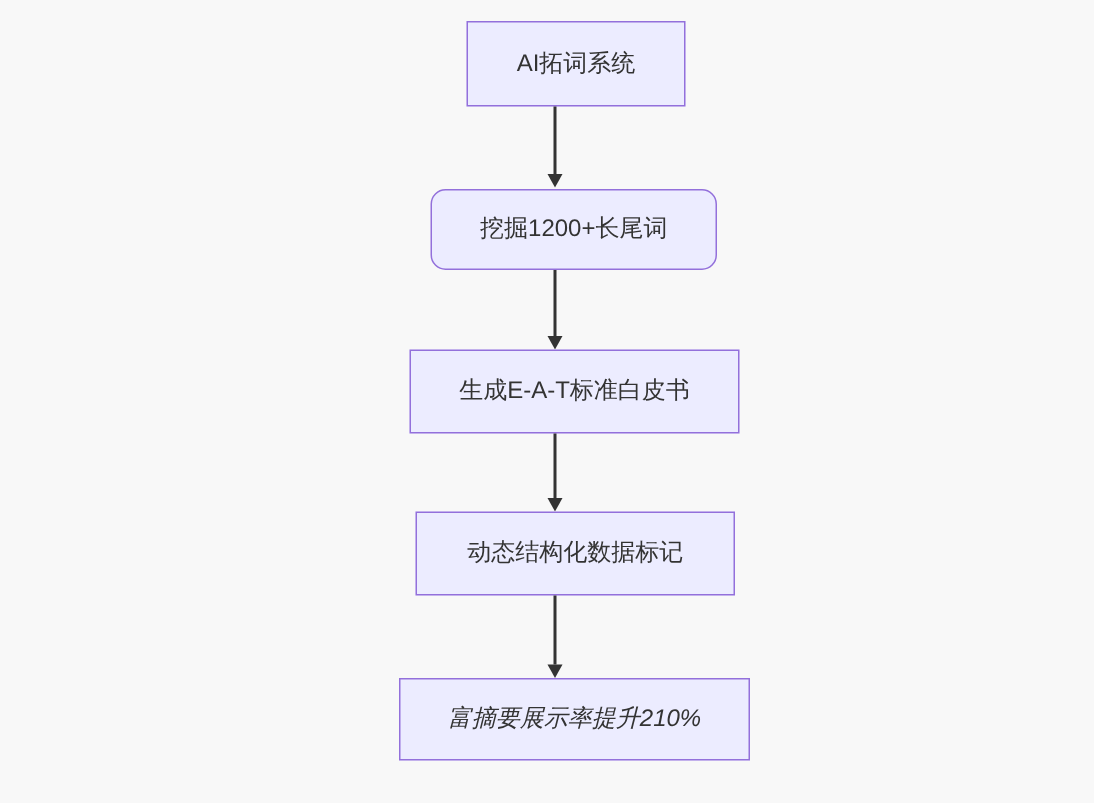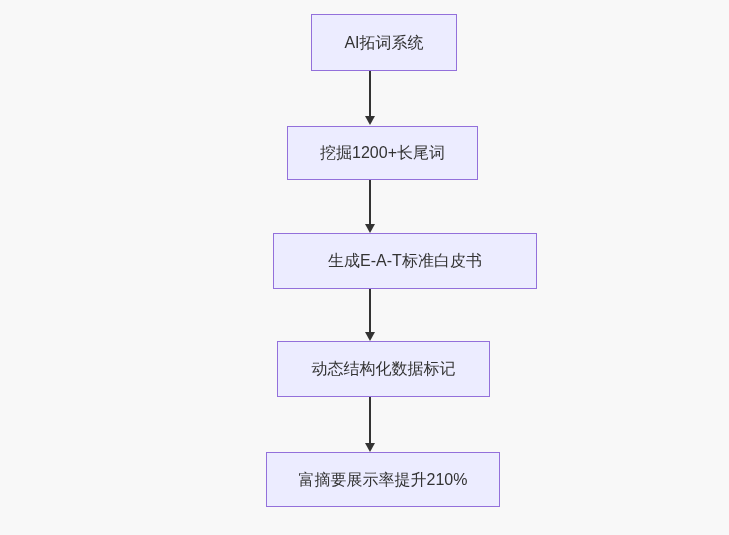--- a/index.html
+++ b/index.html
@@ -27,24 +27,24 @@
     color: var(--node-text);
     font-size: 16px;
     display: flex;
     align-items: center;
     justify-content: center;
     text-align: center;
     line-height: 1.2;
     margin-left: 12px;
   }
   .node-0 { left: 299px; top: 14px;  width: 146px; height: 57px; }
-  .node-1 { left: 275px; top: 126px; width: 191px; height: 54px; }
-  .node-2 { left: 261px; top: 233px; width: 264px; height: 56px; }
+  .node-1 { left: 275px; top: 126px; width: 191px; height: 54px; border-radius: 10px; }
+  .node-2 { left: 261px; top: 233px; width: 220px; height: 56px; }
   .node-3 { left: 265px; top: 341px; width: 213px; height: 56px; }
-  .node-4 { left: 254px; top: 452px; width: 234px; height: 55px; }
+  .node-4 { left: 254px; top: 452px; width: 234px; height: 55px; font-style: italic; }
   .edge {
     position: absolute;
     left: 364px;            
     width: 12px;
     display: flex;
     flex-direction: column;
     align-items: center;
   }
   .edge-0 { top: 71px;  height: 54px; }
   .edge-1 { top: 180px; height: 53px; }

